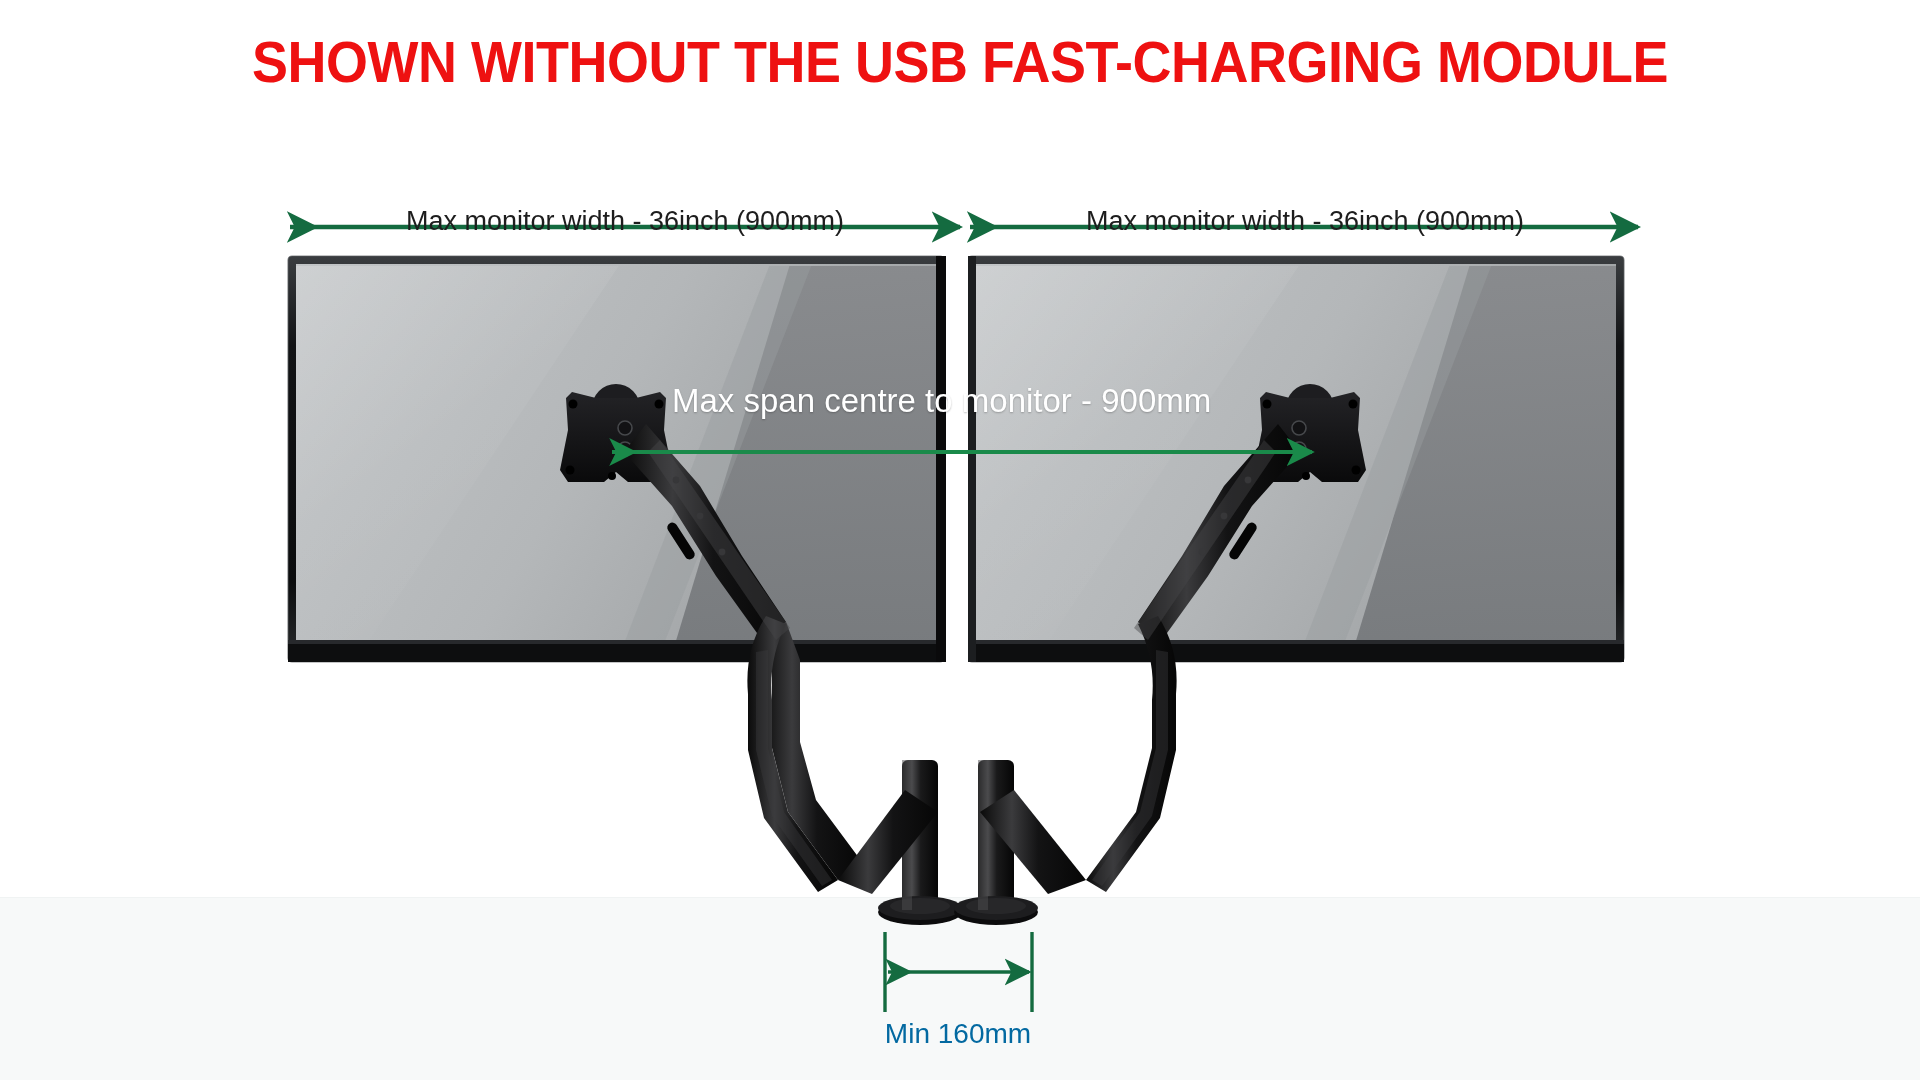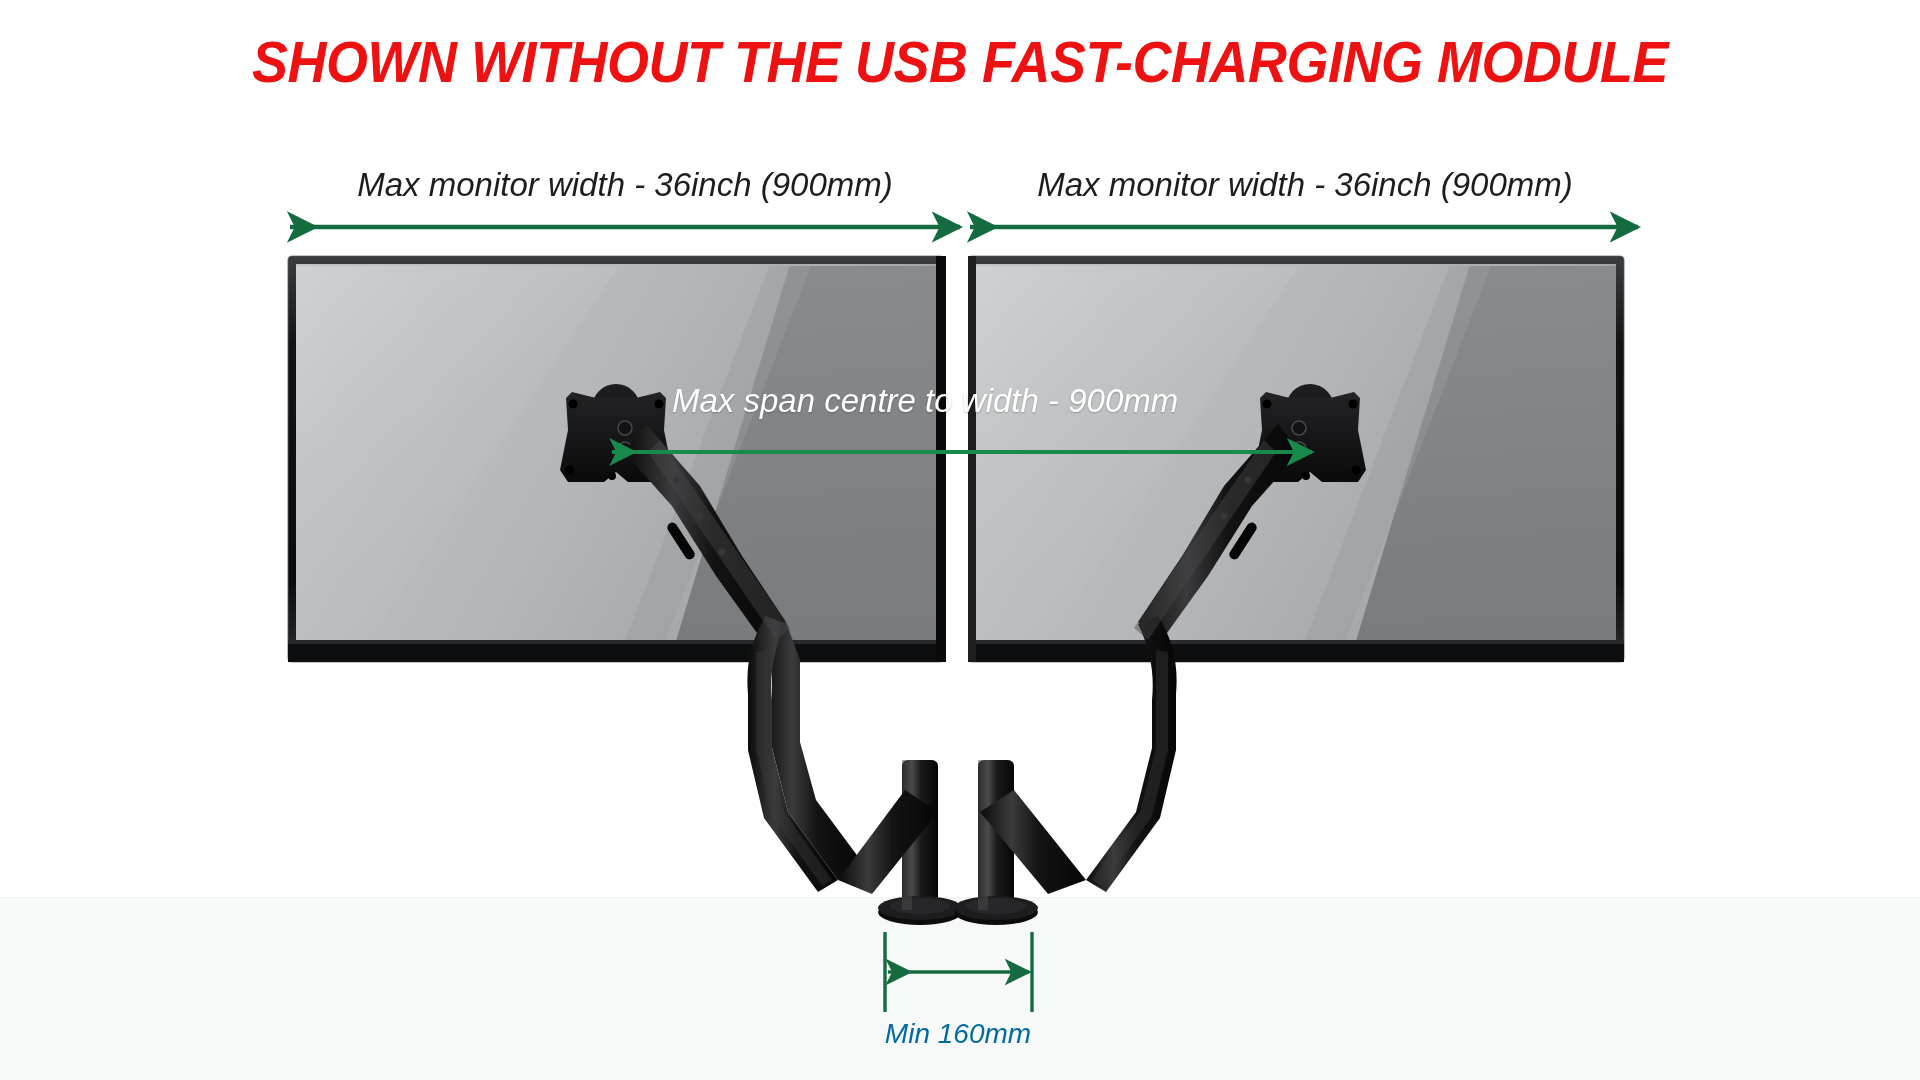--- a/index.html
+++ b/index.html
@@ -3,21 +3,21 @@
 <meta charset="utf-8">
 <style>
   html,body{margin:0;padding:0;}
   body{
     width:1920px;height:1080px;
     background:#ffffff;
     font-family:"Liberation Sans", sans-serif;
     overflow:hidden;
     position:relative;
   }
-  #stage{position:absolute;inset:0;width:1918px;height:1080px;font-style:italic;}
+  #stage{position:absolute;inset:0;width:1918px;height:1080px;}
 
   
   .headline{
     position:absolute;
     left:0;top:28px;width:1920px;
     text-align:center;
     font-size:58px;
     font-weight:bold;
     letter-spacing:-0.5px;
     color:#ee1111;
@@ -29,24 +29,25 @@
   
   .desk{
     position:absolute;left:0;top:897px;width:1920px;height:183px;
     background:#f7f9f9;
     border-top:1px solid #f0f3f3;
   }
 
   
   .dim-label{
     position:absolute;
-    font-size:33px;
+    font-size:27px;
     color:#1d1d1d;
     white-space:nowrap;
     text-align:center;
+    margin-top:40px;
   }
   .dim-label-white{
     position:absolute;
     font-size:33px;
     color:#ffffff;
     white-space:nowrap;
     text-shadow:0 1px 2px rgba(0,0,0,.25);
   }
   .dim-label-min{
     position:absolute;
@@ -266,17 +267,17 @@
 
     <line x1="885" y1="932" x2="885" y2="1012" stroke="#146b40" stroke-width="3.4"></line>
     <line x1="1032" y1="932" x2="1032" y2="1012" stroke="#146b40" stroke-width="3.4"></line>
     <line x1="888" y1="972" x2="1029" y2="972" stroke="#146b40" stroke-width="3.4" marker-start="url(#arrMinL)" marker-end="url(#arrMinR)"></line>
   </svg>
 
   <div class="dim-label" style="left:290px;top:166px;width:670px;">Max monitor width - 36inch (900mm)</div>
 
   <div class="dim-label" style="left:970px;top:166px;width:670px;">Max monitor width - 36inch (900mm)</div>
 
-  <div class="dim-label-white" style="left:672px;top:382px;">Max span centre to width - 900mm</div>
+  <div class="dim-label-white" style="left:672px;top:382px;">Max span centre to monitor - 900mm</div>
 
   <div class="dim-label-min" style="left:808px;top:1018px;width:300px;">Min 160mm</div>
 
 </div>
 
 </body></html>

